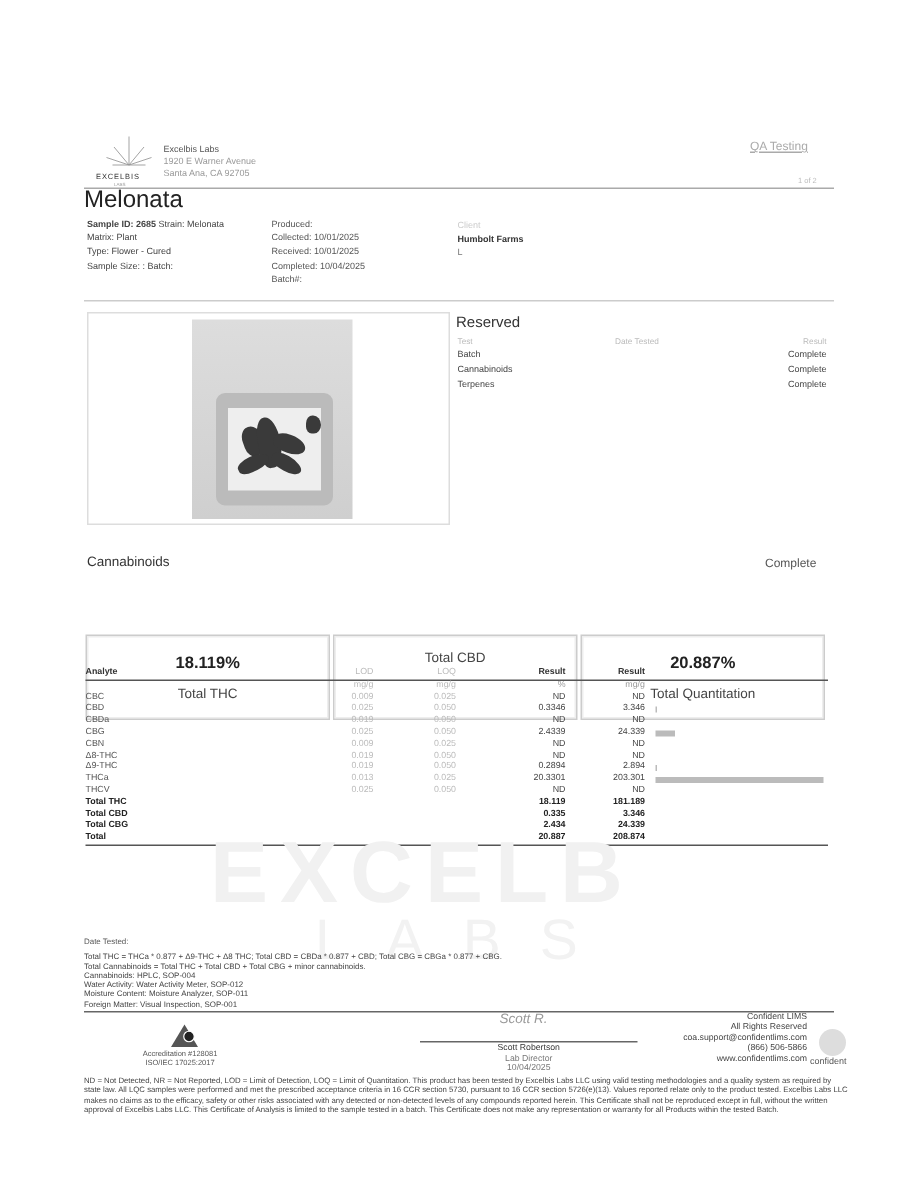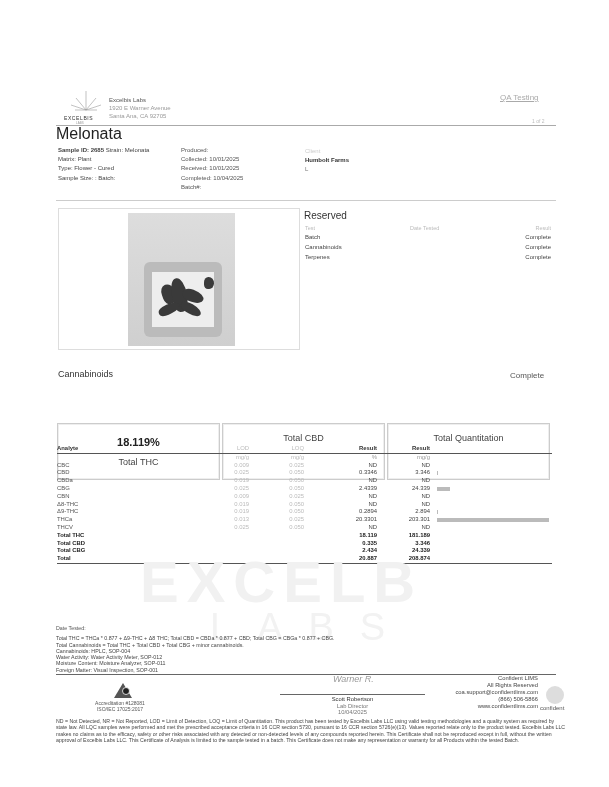--- a/index.html
+++ b/index.html
@@ -141,20 +141,21 @@
 <div class="abs complete">Complete</div>
 
 <div class="abs kbox" style="left:57px;width:161px;">
   <div class="v">18.119%</div>
   <div class="l">Total THC</div>
 </div>
 <div class="abs kbox" style="left:222px;width:161px;">
   <div class="l">Total CBD</div>
 </div>
 <div class="abs kbox" style="left:387px;width:161px;">
+  <div class="v">20.887%</div>
   <div class="l">Total Quantitation</div>
 </div>
 
 <div class="abs tbl">
   <div class="row" style="border-bottom:1px solid #555;">
     <span class="c-an" style="font-weight:bold;color:#333;">Analyte</span>
     <span class="c-lod">LOD</span>
     <span class="c-loq">LOQ</span>
     <span class="c-pct" style="font-weight:bold;color:#333;">Result</span>
     <span class="c-mg" style="font-weight:bold;color:#333;">Result</span>
@@ -276,21 +277,21 @@
   <svg width="22" height="18" viewBox="0 0 22 18">
     <path d="M2 17 L11 2 L20 17 Z" fill="#555"></path>
     <circle cx="14" cy="10" r="3.5" fill="#222" stroke="#fff" stroke-width="0.8"></circle>
   </svg>
 </div>
 <div class="abs accred">
   <div>Accreditation #128081</div>
   <div>ISO/IEC 17025:2017</div>
 </div>
 
-<div class="abs sig">Warner R.</div>
+<div class="abs sig">Scott R.</div>
 <div class="abs sig-line"></div>
 <div class="abs signer">
   <div style="color:#333">Scott Robertson</div>
   <div style="color:#777">Lab Director</div>
   <div style="color:#777">10/04/2025</div>
 </div>
 
 <div class="abs lims">
   <div>Confident LIMS</div>
   <div>All Rights Reserved</div>

